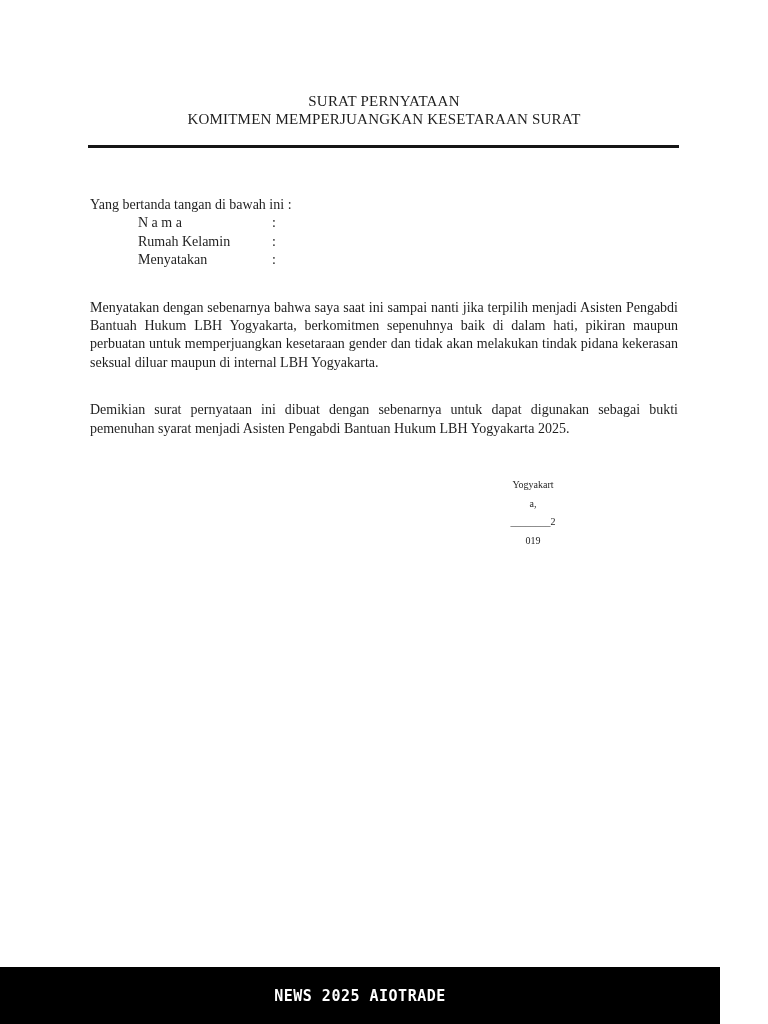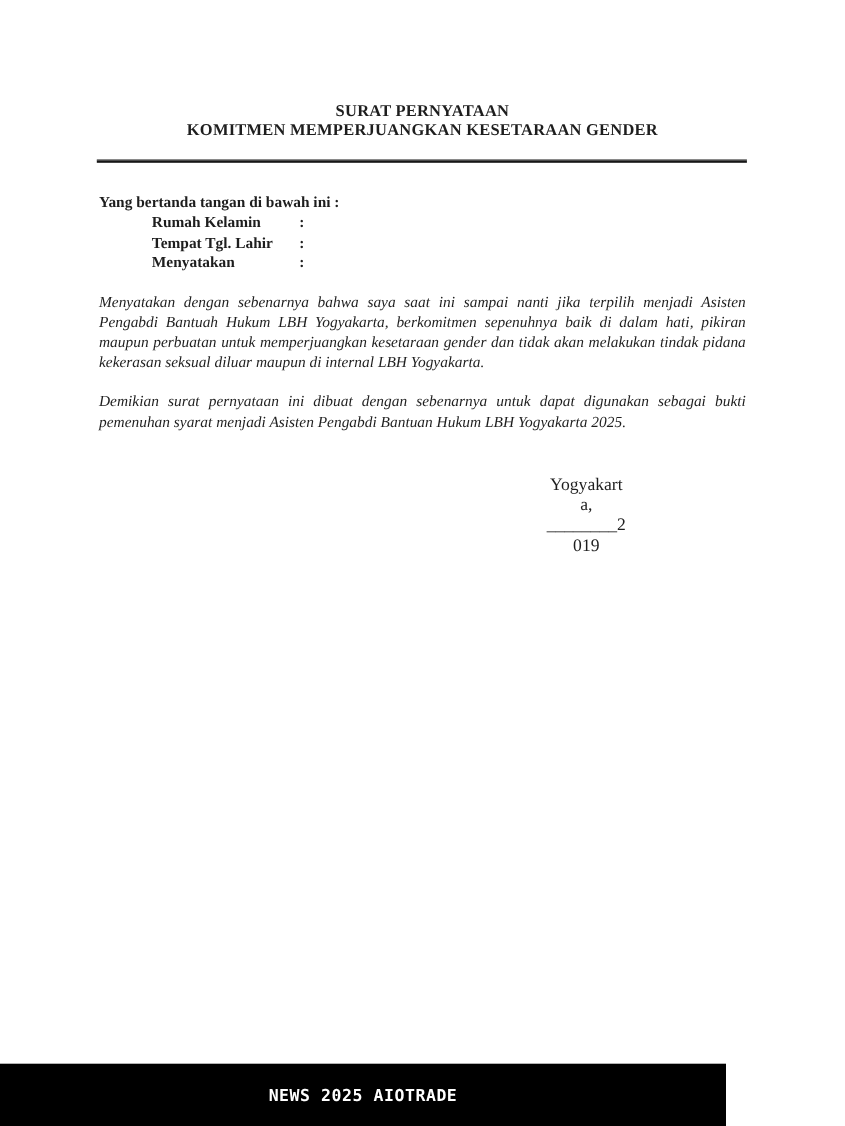--- a/index.html
+++ b/index.html
@@ -15,61 +15,59 @@
   }
   .content {
     position: absolute;
     left: 90px;
     top: 0;
     width: 588px;
   }
   .title-block {
     margin-top: 92px;
     text-align: center;
-    font-weight: bold;
+    font-weight: normal;
     font-size: 15px;
     line-height: 18px;
     letter-spacing: 0.2px;
   }
   .title-divider {
     margin-top: 17px;
     margin-left: -2px;
     margin-right: -1px;
     height: 2px;
     border-top: 1px solid #161616;
     border-bottom: 2px solid #161616;
   }
   .opening-block {
-    margin-top: 28px;
+    margin-top: 48px;
     font-size: 14px;
     line-height: 18.4px;
-    font-weight: bold;
   }
   .field-row { padding-left: 48px; }
   .field-label { display: inline-block; width: 134px; }
   .statement-paragraph {
-    margin-top: 17px;
+    margin-top: 29px;
     font-size: 14px;
     line-height: 18.4px;
     text-align: justify;
-    font-style: italic;
   }
   .signature-block {
     margin-top: 38px;
     margin-left: 403px;
     width: 80px;
     text-align: center;
-    font-size: 16px;
+    font-size: 10px;
     line-height: 18.5px;
   }
   .footer-bar {
     position: absolute;
     left: 0;
     bottom: 0;
-    width: 660px;
+    width: 720px;
     height: 57px;
     background: #000000;
     display: flex;
     align-items: center;
     justify-content: center;
   }
   .footer-text {
     font-family: "DejaVu Sans Mono", monospace;
     font-weight: bold;
     font-size: 15px;
@@ -78,33 +76,33 @@
   }
 </style>
 </head>
 <body>
 
 <div class="page">
   <div class="content">
 
     <div class="title-block">
       <div>SURAT PERNYATAAN</div>
-      <div>KOMITMEN MEMPERJUANGKAN KESETARAAN GENDER</div>
+      <div>KOMITMEN MEMPERJUANGKAN KESETARAAN SURAT</div>
     </div>
 
     <div class="title-divider"></div>
 
     <div class="opening-block">
       <div>Yang bertanda tangan di bawah ini :</div>
 
       <div class="field-row">
-        <span class="field-label">Rumah Kelamin</span><span>:</span>
+        <span class="field-label">N a m a</span><span>:</span>
       </div>
       <div class="field-row">
-        <span class="field-label">Tempat Tgl. Lahir</span><span>:</span>
+        <span class="field-label">Rumah Kelamin</span><span>:</span>
       </div>
       <div class="field-row">
         <span class="field-label">Menyatakan</span><span>:</span>
       </div>
     </div>
 
     <p class="statement-paragraph">Menyatakan dengan sebenarnya bahwa saya saat ini sampai nanti jika terpilih menjadi Asisten Pengabdi Bantuah Hukum LBH Yogyakarta, berkomitmen sepenuhnya baik di dalam hati, pikiran maupun perbuatan untuk memperjuangkan kesetaraan gender dan tidak akan melakukan tindak pidana kekerasan seksual diluar maupun di internal LBH Yogyakarta.</p>
 
     <p class="statement-paragraph">Demikian surat pernyataan ini dibuat dengan sebenarnya untuk dapat digunakan sebagai bukti pemenuhan syarat menjadi Asisten Pengabdi Bantuan Hukum LBH Yogyakarta 2025.</p>
 

